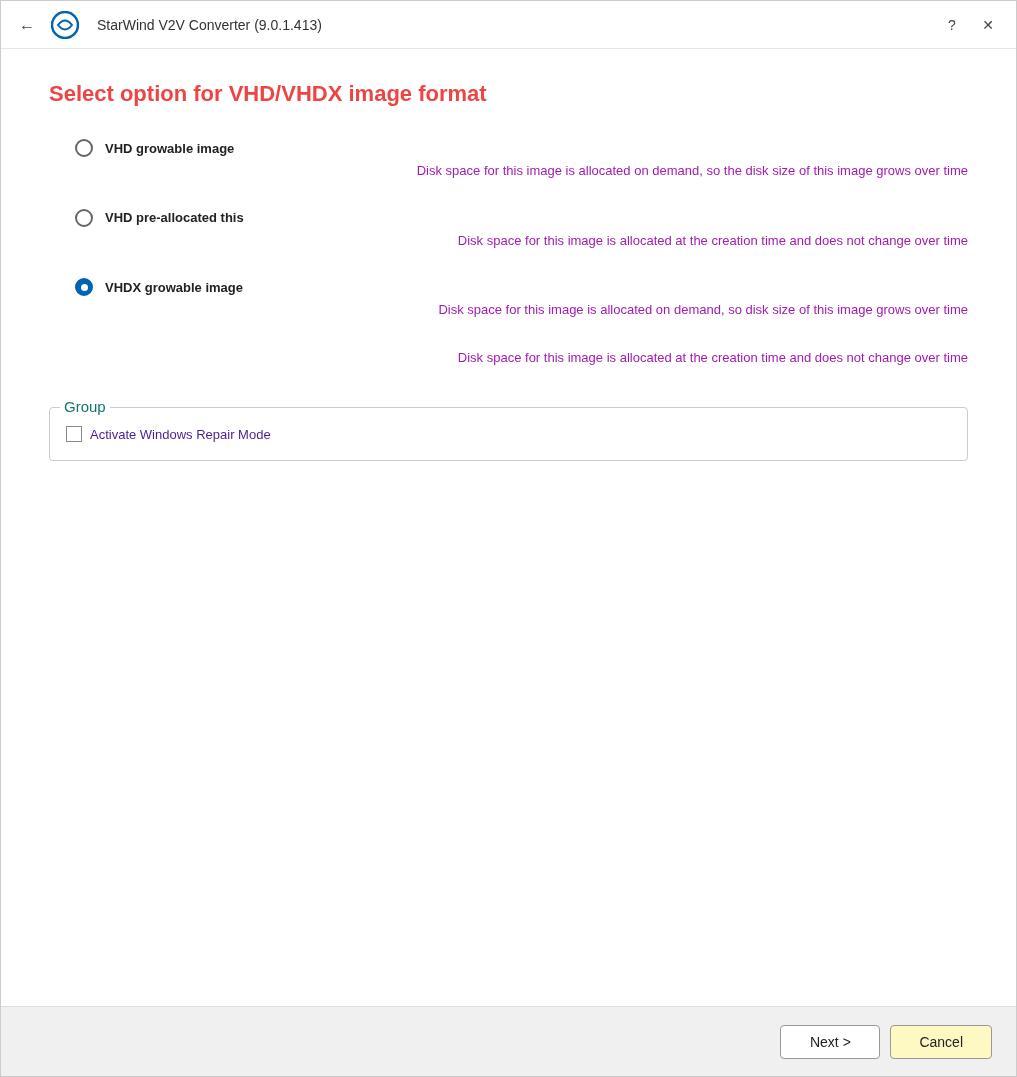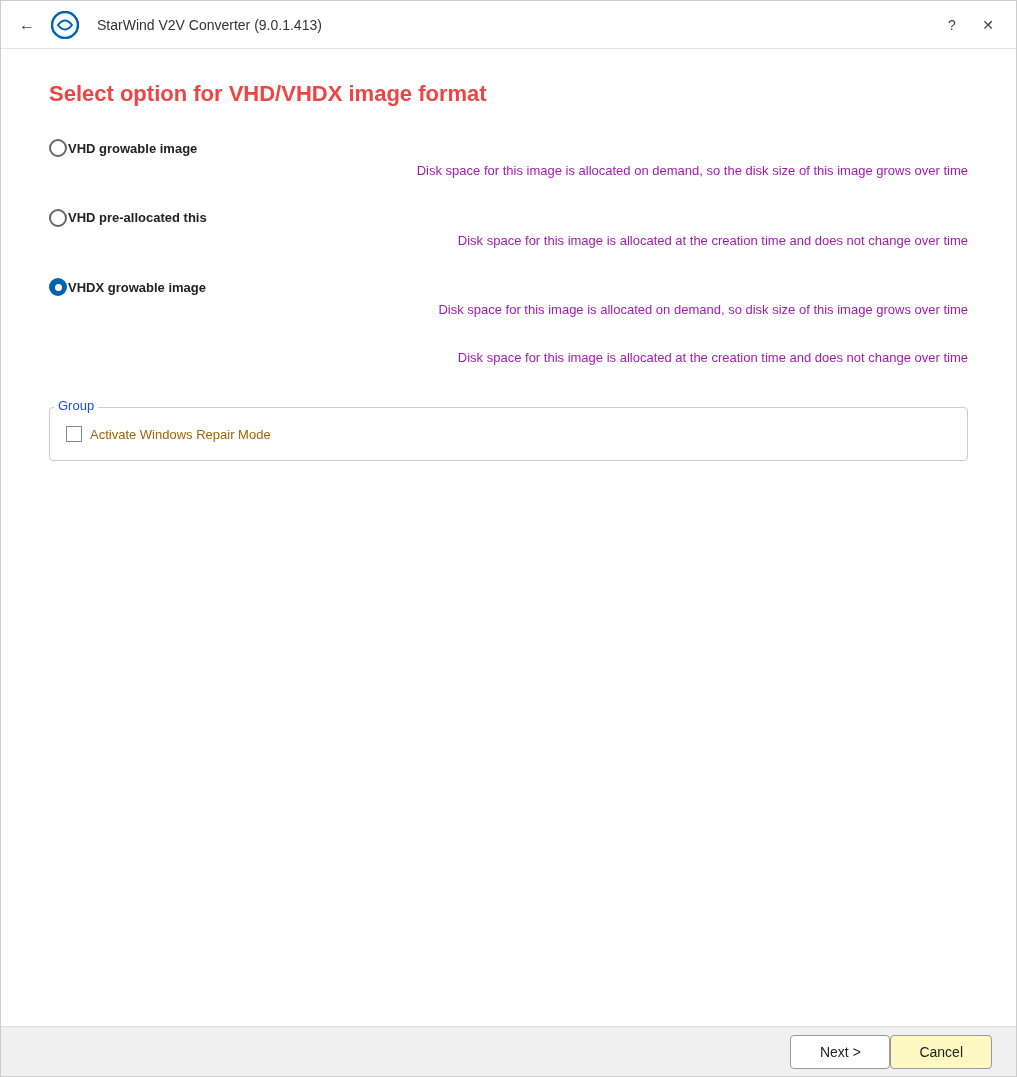--- a/index.html
+++ b/index.html
@@ -109,21 +109,22 @@
 
     .option-item {
       display: flex;
       flex-direction: column;
       gap: 4px;
     }
 
     .option-label-row {
       display: flex;
       align-items: center;
-      gap: 1px;
+      gap: 12px;
+      margin-left: 26px;
     }
 
     .radio-btn {
       width: 18px;
       height: 18px;
       border-radius: 50%;
       border: 2px solid #666;
       background: white;
       cursor: pointer;
       flex-shrink: 0;
@@ -166,25 +167,25 @@
       border: 1px solid #ccc;
       border-radius: 4px;
       padding: 12px 16px;
       position: relative;
       margin-top: 24px;
     }
 
     .group-label {
       position: absolute;
       top: -10px;
-      left: 4px;
+      left: 10px;
       background: white;
       padding: 0 4px;
-      font-size: 13px;
-      color: #1d4ed8;
+      font-size: 15px;
+      color: #0f766e;
     }
 
     .checkbox-row {
       display: flex;
       align-items: center;
       gap: 8px;
       padding: 6px 0;
     }
 
     .checkbox-input {
@@ -193,33 +194,33 @@
       border: 1.5px solid #888;
       background: white;
       cursor: pointer;
       flex-shrink: 0;
       appearance: none;
       -webkit-appearance: none;
     }
 
     .checkbox-label {
       font-size: 13px;
-      color: #a16207;
+      color: #4c1d95;
     }
 
     .footer {
       background: #f0f0f0;
       border-top: 1px solid #ddd;
       padding: 16px 24px;
       display: flex;
       justify-content: flex-end;
       align-items: center;
-      gap: 0;
+      gap: 10px;
       flex-shrink: 0;
-      height: 50px;
+      height: 70px;
     }
 
     .footer-btn {
       padding: 8px 28px;
       font-size: 14px;
       cursor: pointer;
       border-radius: 4px;
       border: 1px solid #999;
       background: #fef9c3;
       color: #222;

